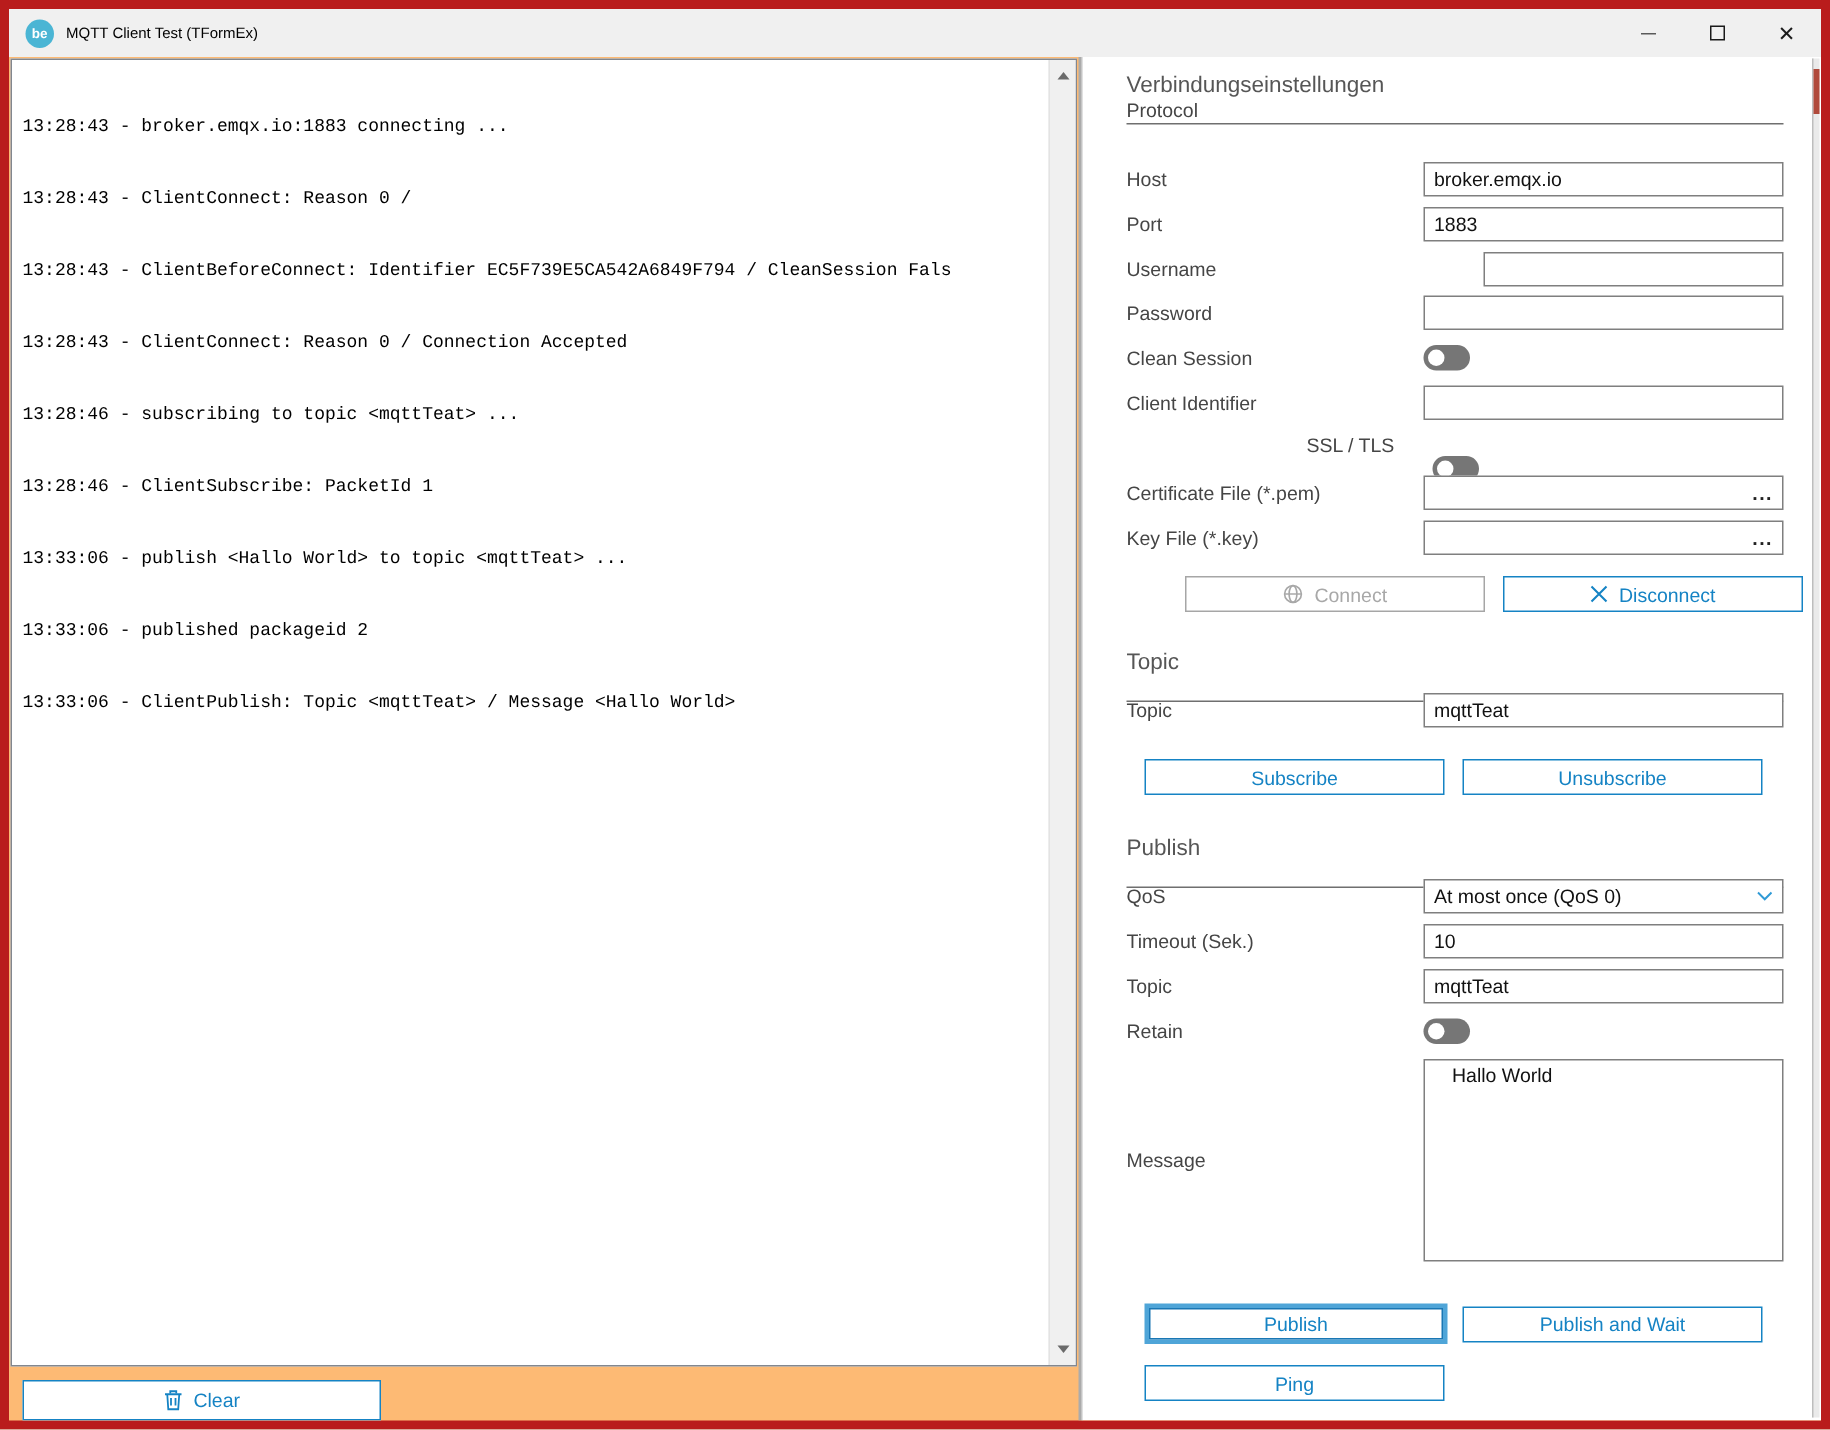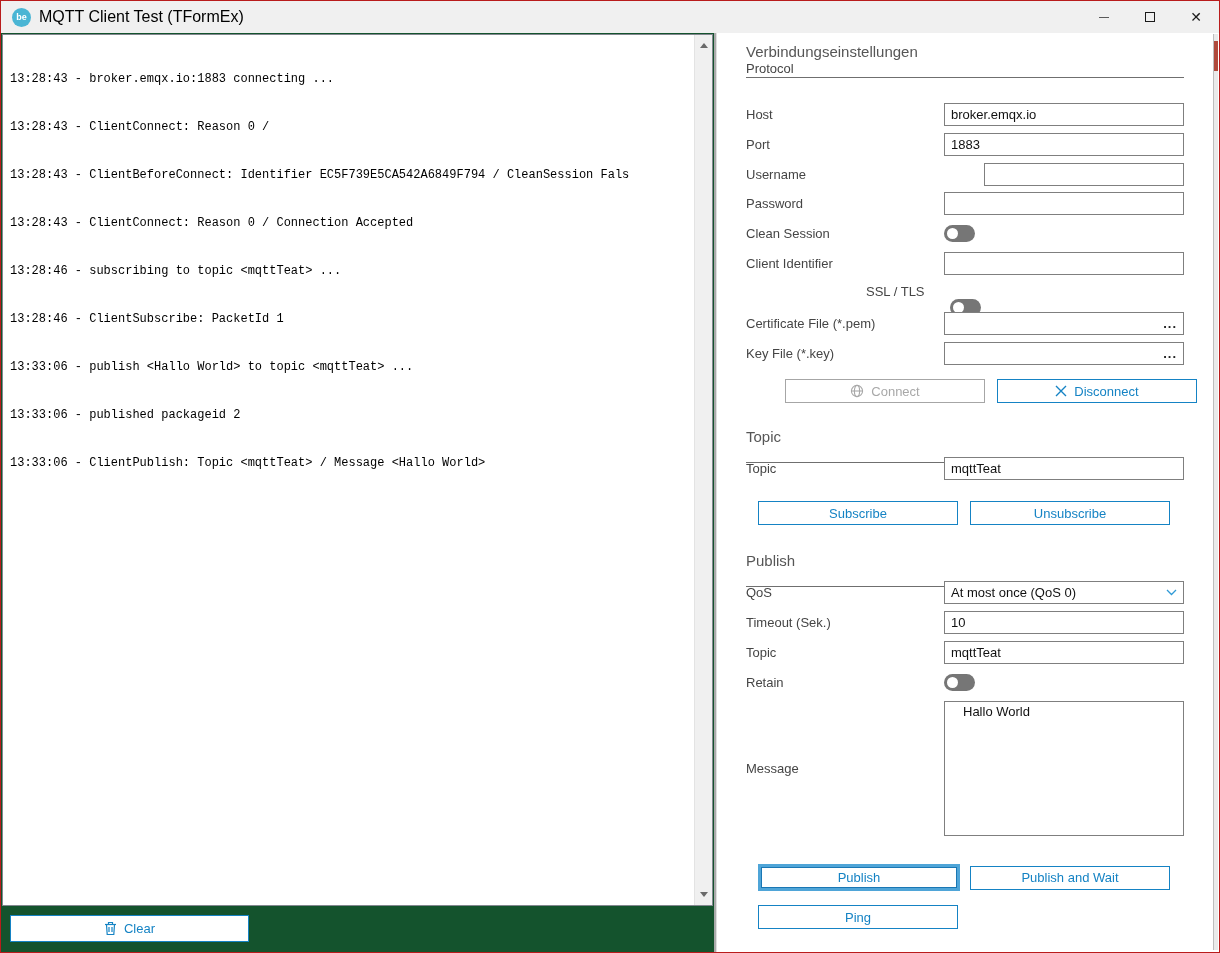--- a/index.html
+++ b/index.html
@@ -1,25 +1,25 @@
 <!DOCTYPE html>
 <html><head>
 <meta charset="utf-8">
 <style>
   html,body{margin:0;padding:0;background:#cfcfcf;}
-  .window{position:relative;width:1220px;height:953px;background:#14532d;
-    border:1px solid #b91c1c;box-sizing:border-box;overflow:hidden;
+  .window{position:relative;width:1220px;height:953px;background:#fdba74;
+    border:6px solid #b91c1c;box-sizing:border-box;overflow:hidden;
     font-family:"Liberation Sans",sans-serif;}
   
   .titlebar{position:absolute;left:0;top:0;right:0;height:32px;background:#f0f0f0;
     display:flex;align-items:center;}
   .app-icon{width:19px;height:19px;margin-left:11px;border-radius:50%;
     background:#4ab5d4;color:#ffffff;font-size:9px;font-weight:bold;
     display:flex;align-items:center;justify-content:center;flex:none;}
-  .title-text{margin-left:8px;font-size:16px;color:#000;}
+  .title-text{margin-left:8px;font-size:10px;color:#000;}
   .win-controls{margin-left:auto;display:flex;height:32px;}
   .win-btn{width:46px;height:32px;display:flex;align-items:center;justify-content:center;}
   .min-glyph{width:10px;height:1px;background:#5a5a5a;}
   .max-glyph{width:10px;height:10px;border:1px solid #1a1a1a;box-sizing:border-box;}
   .close-glyph{font-size:14px;color:#1a1a1a;line-height:1;}
   
   .log-box{position:absolute;left:1px;top:33px;width:711px;height:872px;
     border:1px solid #82878f;box-sizing:border-box;background:#fff;}
   .log-content{position:absolute;left:0;top:0;right:17px;bottom:0;overflow:hidden;
     padding:4px 0 0 7px;font-family:"Liberation Mono",monospace;font-size:12px;

